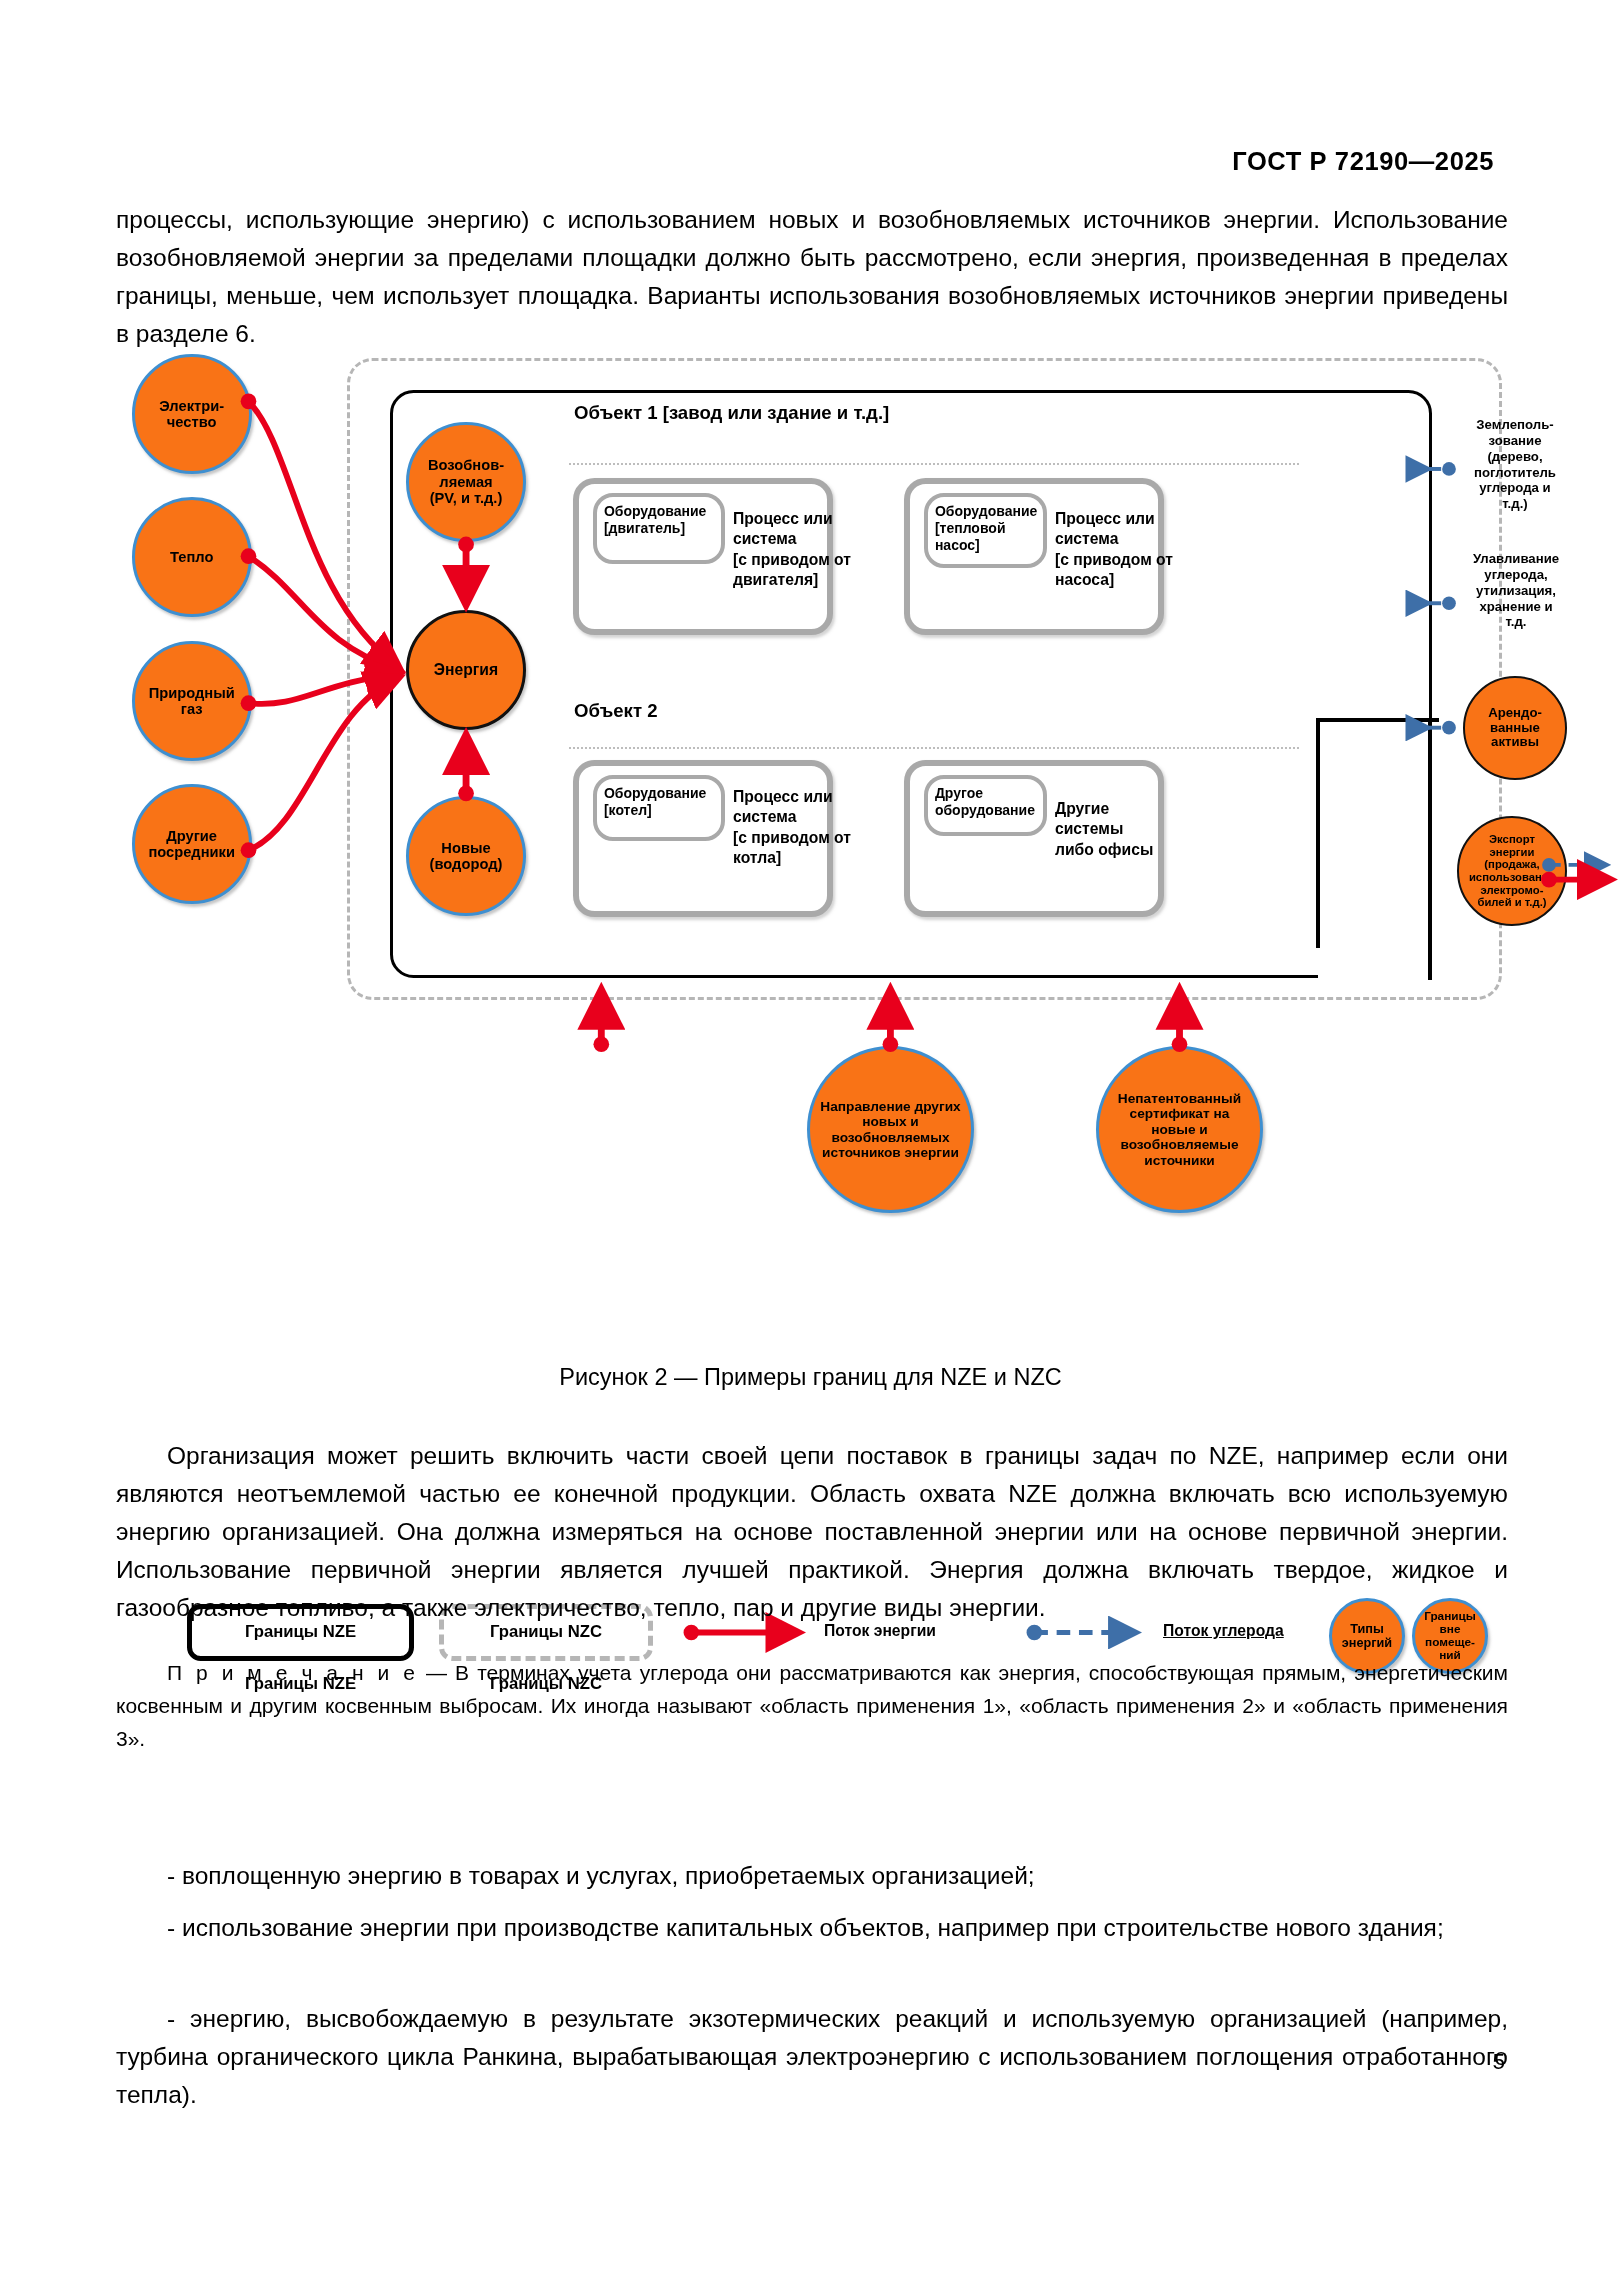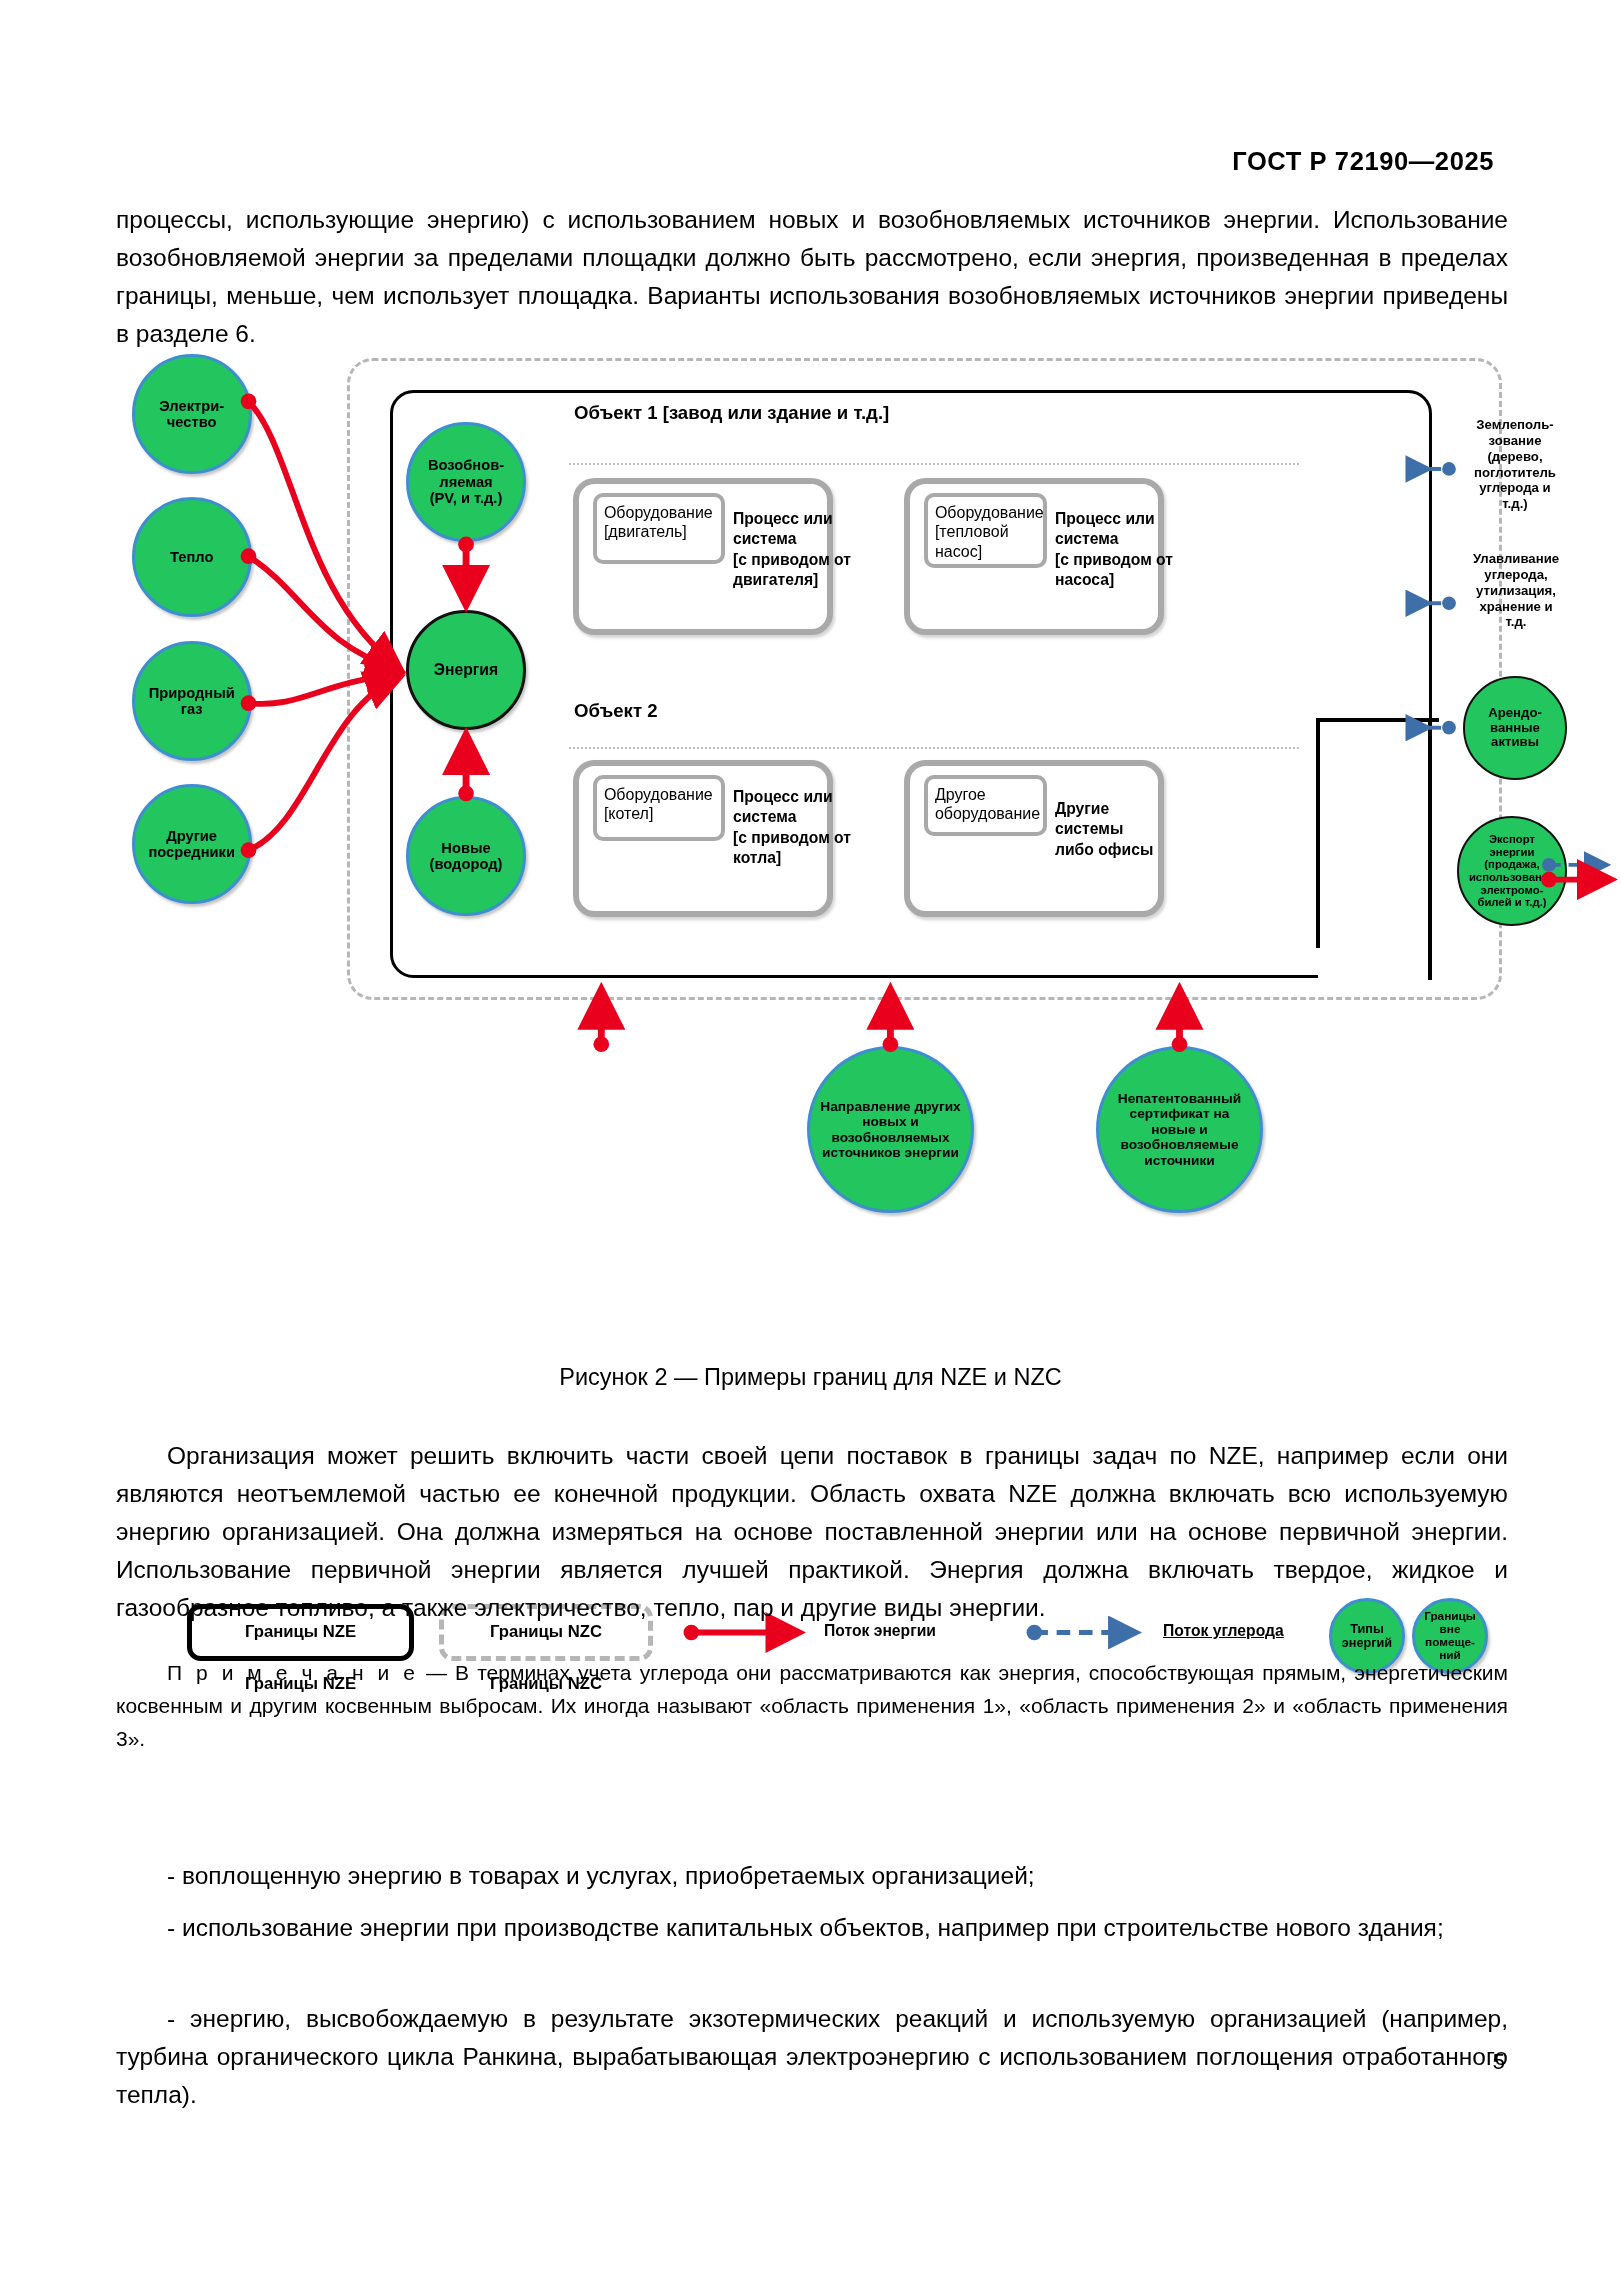--- a/index.html
+++ b/index.html
@@ -42,38 +42,38 @@
   .nze-notch{
     position:absolute;left:1202px;top:348px;width:119px;height:265px;
     background:#fff;
   }
   .nze-notch-l{position:absolute;left:1200px;top:348px;width:3.9px;height:230px;background:#000;}
   .nze-notch-t{position:absolute;left:1200px;top:348px;width:123px;height:3.9px;background:#000;}
   .nze-notch-r{position:absolute;left:1312px;top:348px;width:3.9px;height:262px;background:#000;}
 
   
   .circ{
-    position:absolute;border-radius:50%;background:#22c55e;
+    position:absolute;border-radius:50%;background:#f97316;
     display:flex;align-items:center;justify-content:center;text-align:center;
     font-weight:bold;box-sizing:border-box;line-height:1.12;
   }
   .circ.blue{border:3.9px solid #3E8FD0;box-shadow:2px 2.9px 2.9px rgba(150,150,150,.55);}
   .circ.black{border:3.9px solid #111;box-shadow:2px 2.9px 2.9px rgba(150,150,150,.55);}
   .circ.plain{border:2.9px solid #111;}
 
   
   .facility-title{position:absolute;font-size:18.6px;font-weight:bold;white-space:nowrap;}
   .facility-dash{position:absolute;border-top:2px dotted #bdbdbd;}
   .procbox{
     position:absolute;border:6.9px solid #a9a9a9;border-radius:21.6px;background:#fff;
     box-sizing:border-box;box-shadow:2px 2.9px 2.9px rgba(170,170,170,.5);
   }
   .eqbox{
-    position:absolute;border:4.9px solid #a9a9a9;border-radius:10px;background:#fff;
-    box-sizing:border-box;font-size:16px;font-weight:normal;line-height:1.22;
+    position:absolute;border:4.9px solid #a9a9a9;border-radius:20px;background:#fff;
+    box-sizing:border-box;font-size:14px;font-weight:bold;line-height:1.22;
     padding:5.9px 5.9px 3.9px 6.9px;
   }
   .proclabel{position:absolute;font-size:15.7px;font-weight:bold;line-height:1.3;}
 
   
   .rlabel{position:absolute;font-size:13.2px;font-weight:bold;text-align:center;line-height:1.2;}
 
   
   .svgl{position:absolute;left:0;top:0;width:1392px;height:980px;overflow:visible;}
 

